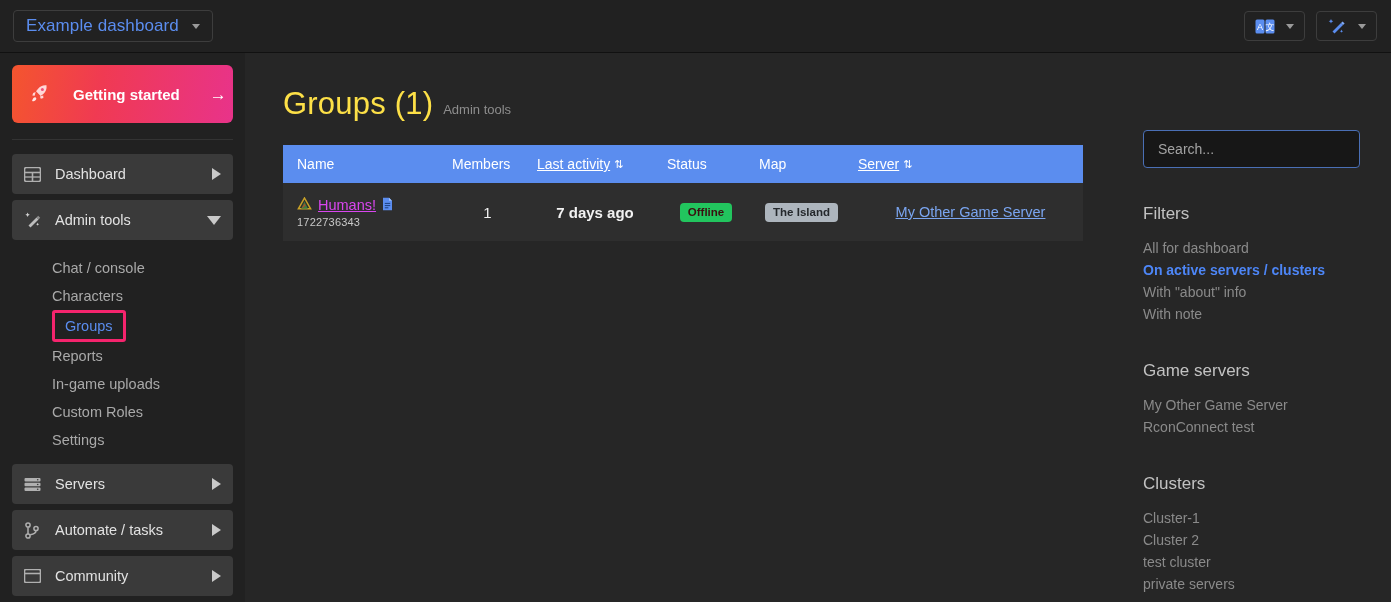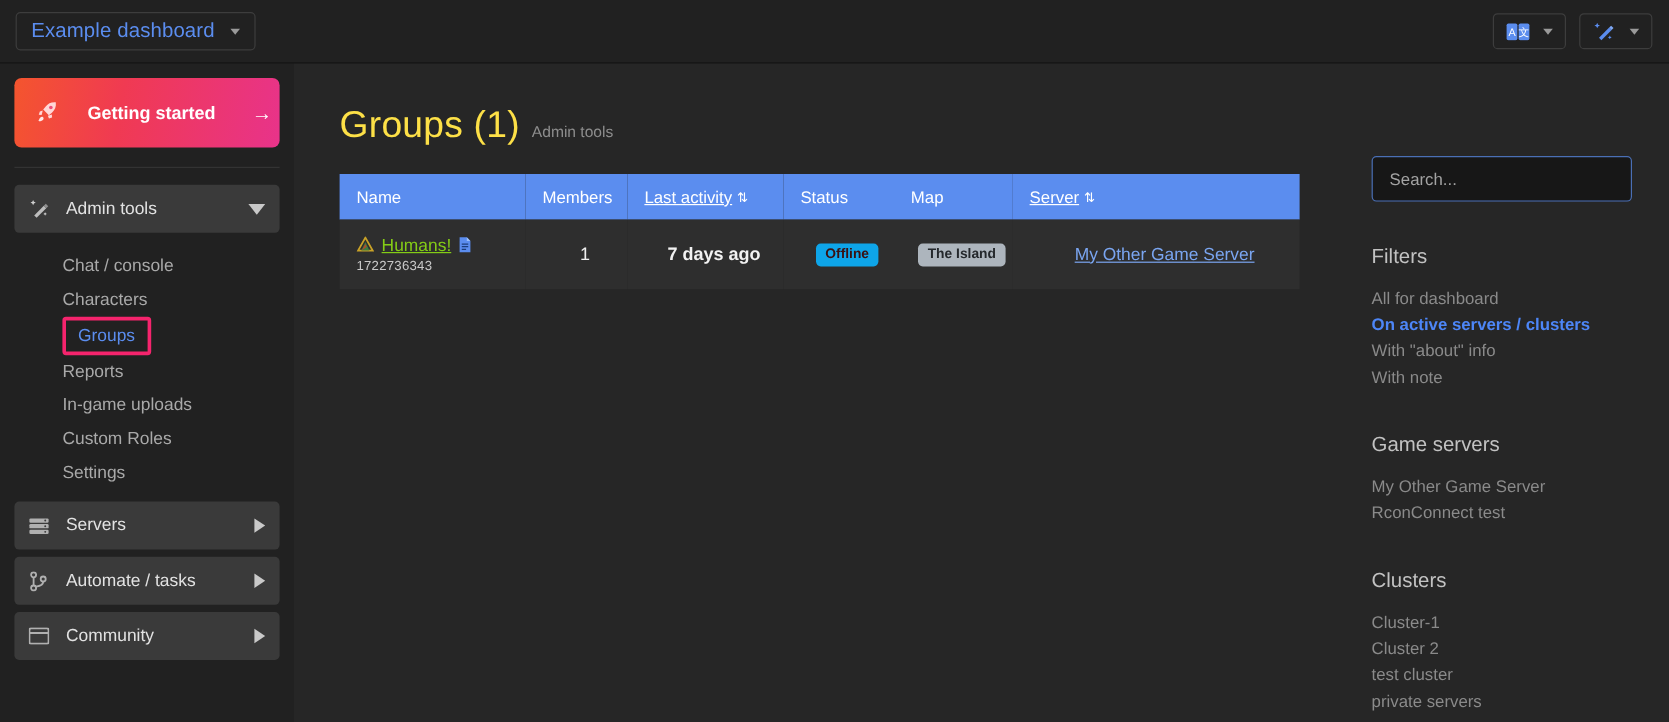--- a/index.html
+++ b/index.html
@@ -208,21 +208,21 @@
     color: #e0e0e0;
     vertical-align: middle;
   }
 
   .name-line {
     display: flex;
     align-items: center;
     gap: 6px;
   }
   .group-name {
-    color: #84cc16;
+    color: #d946ef;
     text-decoration: underline;
     font-size: 14.5px;
     cursor: pointer;
   }
   .group-id {
     font-size: 11px;
     color: #c9c9c9;
     margin-top: 2px;
     letter-spacing: .2px;
   }
@@ -232,21 +232,21 @@
   .lastact-val { font-size: 15px; font-weight: bold; color: #f2f2f2; }
 
   .badge {
     display: inline-block;
     padding: 2px 8px;
     border-radius: 4px;
     font-size: 11.5px;
     font-weight: bold;
     line-height: 15px;
   }
-  .badge-offline { background: #0ea5e9; color: #3a1010; }
+  .badge-offline { background: #22c55e; color: #3a1010; }
   .badge-map { background: #adb5bd; color: #24282c; }
 
   .server-link {
     color: #7aa5f0;
     text-decoration: underline;
     font-size: 14.5px;
     cursor: pointer;
   }
 
   
@@ -333,20 +333,32 @@
         <path d="M9.9 13.4l.9 2.4 2.6-.9-.2-2.4z" fill="#ffd7d7"></path>
         <path d="M2.6 16.5c.8-2 2.3-2.6 3.3-1.8 1 .8.4 2.4-1.6 3.2-.9.3-1.7.3-2 0-.3-.3-.2-.8.3-1.4z" fill="#ffe6e6"></path>
       </svg>
     </span>
     <span class="gs-label">Getting started</span>
     <span class="gs-arrow">→</span>
   </div>
 
   <div class="sb-divider"></div>
 
+  <div class="nav-item">
+    <span class="nv-icon">
+      <svg width="17" height="15" viewBox="0 0 17 15">
+        <rect x="0.5" y="0.5" width="16" height="14" rx="2" fill="none" stroke="#b0b0b0" stroke-width="1.6"></rect>
+        <line x1="0.5" y1="5.5" x2="16.5" y2="5.5" stroke="#b0b0b0" stroke-width="1.6"></line>
+        <line x1="8.5" y1="5.5" x2="8.5" y2="14.5" stroke="#b0b0b0" stroke-width="1.6"></line>
+        <line x1="0.5" y1="10" x2="16.5" y2="10" stroke="#b0b0b0" stroke-width="1.3"></line>
+      </svg>
+    </span>
+    <span class="nv-label">Dashboard</span>
+    <span class="tri-right"></span>
+  </div>
 
   <div class="nav-item">
     <span class="nv-icon">
       <svg width="19" height="18" viewBox="0 0 19 18">
         <path d="M4.5 14.5 L12.5 6.5 L14.5 8.5 L6.5 16.5 Z" fill="#bdbdbd"></path>
         <path d="M12.5 6.5 L14.5 8.5 L16.2 6.8 L14.2 4.8 Z" fill="#8f8f8f"></path>
         <path d="M3.6 1.6 l.7 1.5 1.5.7-1.5.7-.7 1.5-.7-1.5L1.4 3.8 2.9 3.1 Z" fill="#cfcfcf"></path>
         <path d="M13.6 11.8 l.5 1 1 .5-1 .5-.5 1-.5-1-1-.5 1-.5z" fill="#cfcfcf"></path>
       </svg>
     </span>

